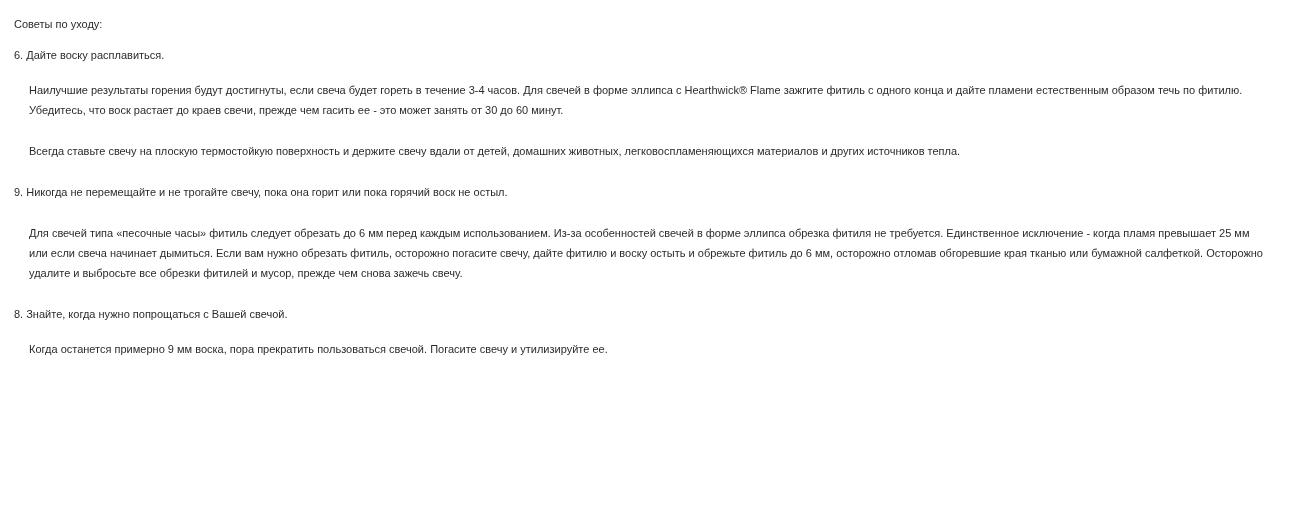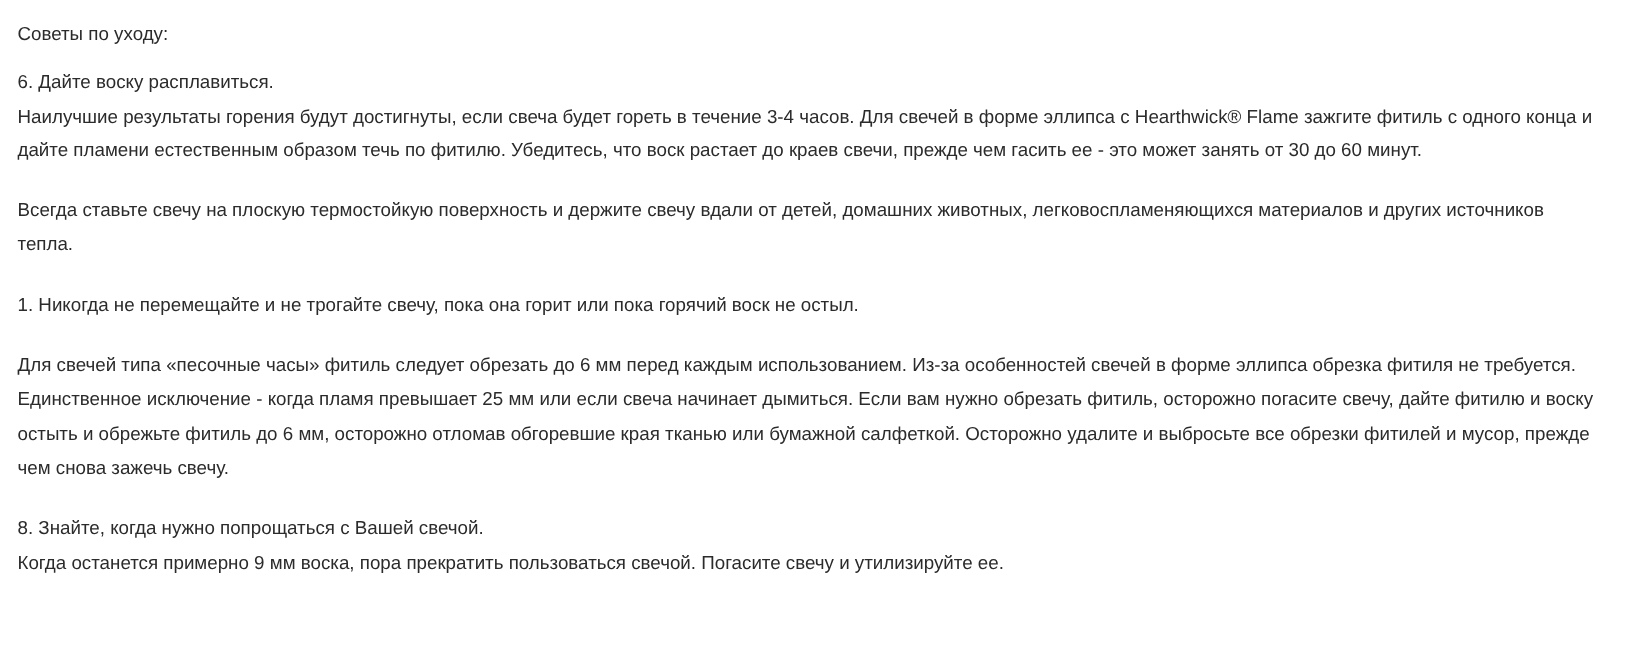--- a/index.html
+++ b/index.html
@@ -14,38 +14,38 @@
     color: #2b2b2b;
     overflow: hidden;
   }
   .page {
     box-sizing: border-box;
     width: 1302px;
     height: 520px;
     padding: 14px 22px 0 14px;
   }
   .care-tips {
-    font-size: 15px;
+    font-size: 11px;
     line-height: 1.82;
   }
   .intro-line {
     margin: 0 0 11px 0;
   }
   .tip-block {
     margin: 0 0 12px 0;
   }
   .tip-block.spaced {
     margin-top: 21px;
   }
   .tip-heading {
     margin: 0;
     font-weight: 400;
   }
   .tip-body {
-    margin: 0;
+    margin: 15px;
     text-align: left;
   }
 </style>
 </head>
 <body>
 
 <div class="page">
   <div class="care-tips">
 
     <p class="intro-line">Советы по уходу:</p>
@@ -53,21 +53,21 @@
     <div class="tip-block">
       <p class="tip-heading">6. Дайте воску расплавиться.</p>
       <p class="tip-body">Наилучшие результаты горения будут достигнуты, если свеча будет гореть в течение 3-4 часов. Для свечей в форме эллипса с Hearthwick® Flame зажгите фитиль с одного конца и дайте пламени естественным образом течь по фитилю. Убедитесь, что воск растает до краев свечи, прежде чем гасить ее - это может занять от 30 до 60 минут.</p>
     </div>
 
     <div class="tip-block spaced">
       <p class="tip-body">Всегда ставьте свечу на плоскую термостойкую поверхность и держите свечу вдали от детей, домашних животных, легковоспламеняющихся материалов и других источников тепла.</p>
     </div>
 
     <div class="tip-block spaced">
-      <p class="tip-heading">1. Никогда не перемещайте и не трогайте свечу, пока она горит или пока горячий воск не остыл.</p>
+      <p class="tip-heading">9. Никогда не перемещайте и не трогайте свечу, пока она горит или пока горячий воск не остыл.</p>
     </div>
 
     <div class="tip-block spaced">
       <p class="tip-body">Для свечей типа «песочные часы» фитиль следует обрезать до 6 мм перед каждым использованием. Из-за особенностей свечей в форме эллипса обрезка фитиля не требуется. Единственное исключение - когда пламя превышает 25 мм или если свеча начинает дымиться. Если вам нужно обрезать фитиль, осторожно погасите свечу, дайте фитилю и воску остыть и обрежьте фитиль до 6 мм, осторожно отломав обгоревшие края тканью или бумажной салфеткой. Осторожно удалите и выбросьте все обрезки фитилей и мусор, прежде чем снова зажечь свечу.</p>
     </div>
 
     <div class="tip-block spaced">
       <p class="tip-heading">8. Знайте, когда нужно попрощаться с Вашей свечой.</p>
       <p class="tip-body">Когда останется примерно 9 мм воска, пора прекратить пользоваться свечой. Погасите свечу и утилизируйте ее.</p>
     </div>

